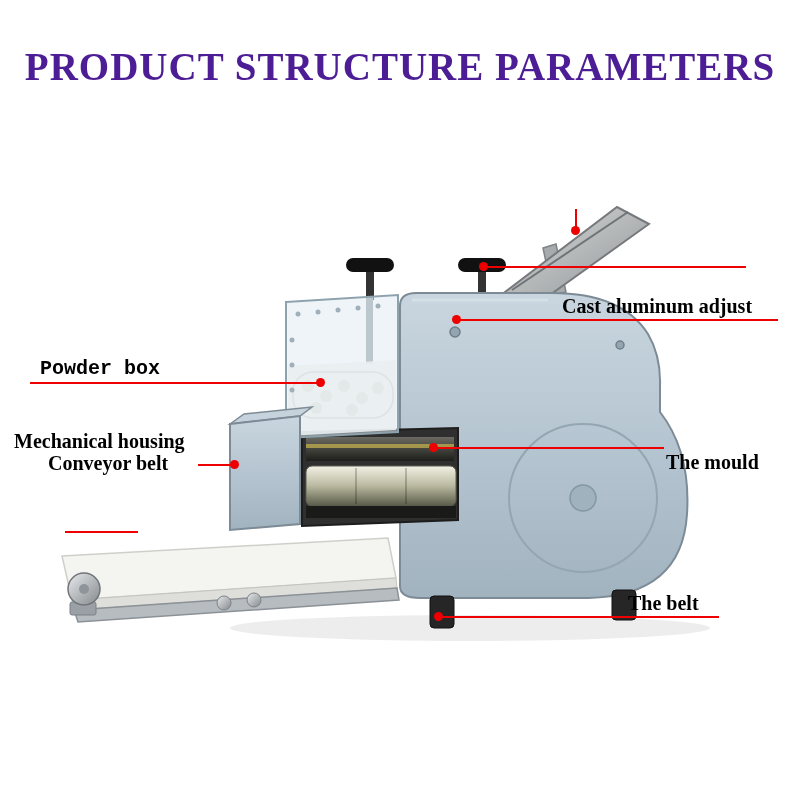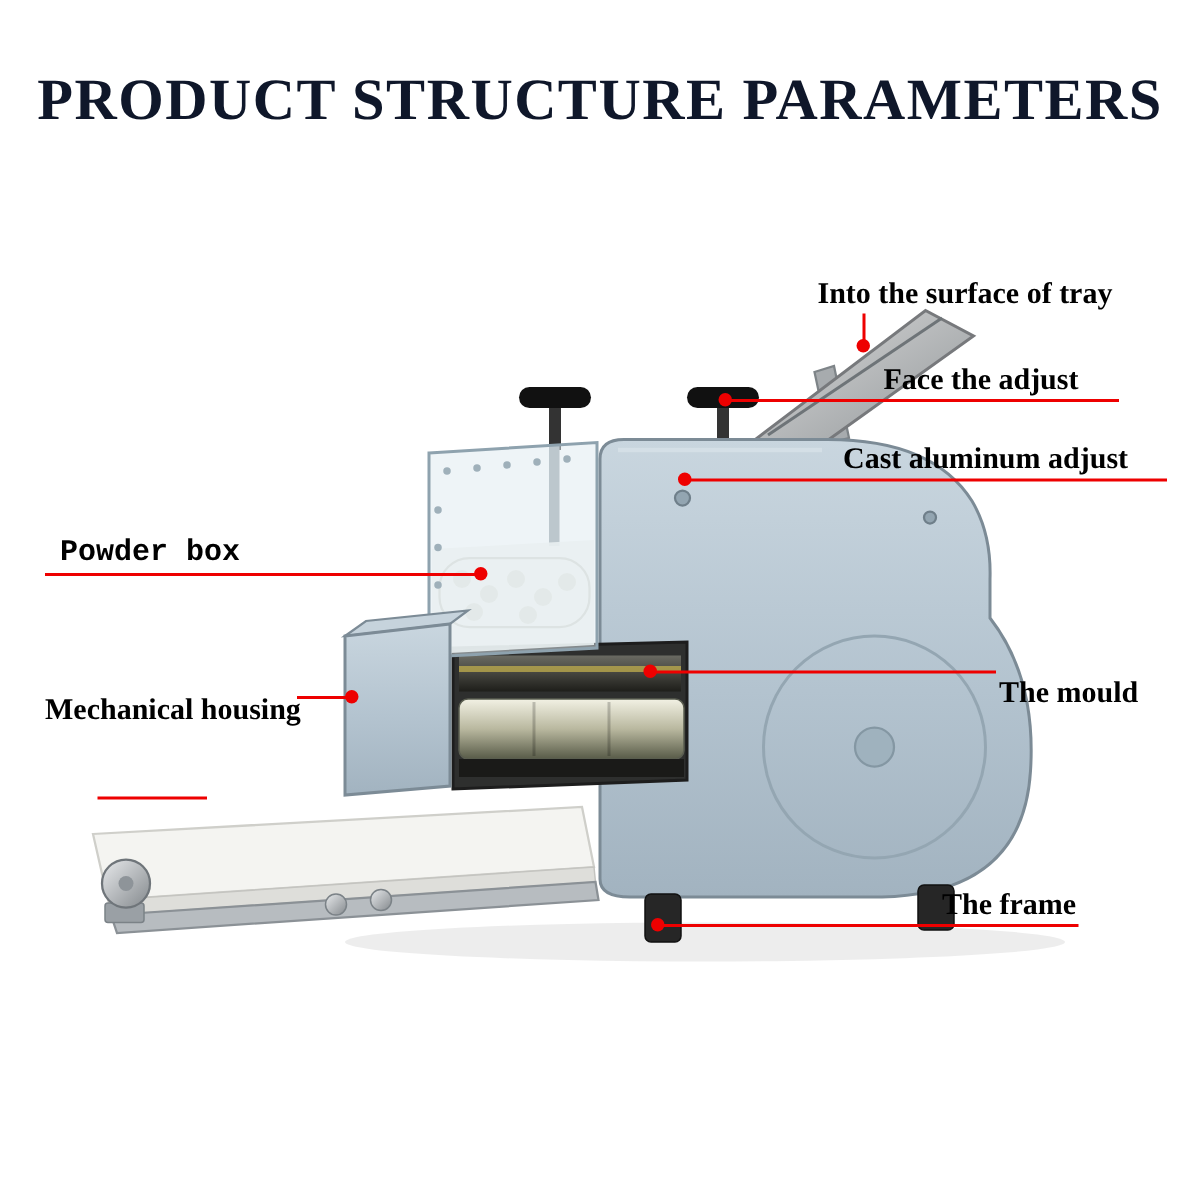--- a/index.html
+++ b/index.html
@@ -1,34 +1,34 @@
 <!DOCTYPE html>
 <html><head>
 <meta charset="utf-8">
 <style>
   html,body{margin:0;padding:0;background:#ffffff;}
   .stage{position:relative;width:800px;height:800px;background:#ffffff;overflow:hidden;
          font-family:"Liberation Serif", serif;}
   .title{position:absolute;top:44px;left:0;width:800px;margin:0;text-align:center;
-         font-size:39px;font-weight:700;letter-spacing:1px;color:#0f172a;
+         font-size:39px;font-weight:700;letter-spacing:1px;color:#4c1d95;
          font-family:"Liberation Serif", serif;}
   .machine{position:absolute;left:0;top:0;width:800px;height:800px;}
   .label{position:absolute;font-weight:700;font-size:20px;color:#000;white-space:nowrap;
          font-family:"Liberation Serif", serif;}
   .leader{position:absolute;background:#ee0000;}
   .leader.h{height:2px;}
   .leader.v{width:2px;}
   .dot{position:absolute;width:9px;height:9px;border-radius:50%;background:#ee0000;}
 
   
   .lbl-tray{left:545px;top:185px;}
   .lbl-adjust{left:589px;top:242px;}
   .lbl-frame{left:562px;top:295px;}
   .lbl-powder{left:40px;top:357px;font-family:Liberation Mono, monospace;}
-  .lbl-mech{left:30px;top:430px;margin-top:32px;}
+  .lbl-mech{left:14px;top:430px;}
   .lbl-conveyor{left:48px;top:452px;}
   .lbl-mould{left:666px;top:451px;text-align:center;}
   .lbl-base{left:628px;top:592px;}
 
   
   .ld-tray{left:575px;top:209px;height:20px;}
   .ld-adjust{left:483px;top:266px;width:263px;}
   .ld-frame{left:456px;top:319px;width:322px;}
   .ld-powder{left:30px;top:382px;width:290px;}
   .ld-mech{left:198px;top:464px;width:36px;}
@@ -153,27 +153,26 @@
       <circle cx="224" cy="603" r="7" fill="url(#gsteel)" stroke="#7b8287" stroke-width="1"></circle>
       <circle cx="254" cy="600" r="7" fill="url(#gsteel)" stroke="#7b8287" stroke-width="1"></circle>
     </g>
 
     <g>
       <rect x="430" y="596" width="24" height="32" rx="4" fill="#262626" stroke="#111" stroke-width="1"></rect>
       <rect x="612" y="590" width="24" height="30" rx="4" fill="#262626" stroke="#111" stroke-width="1"></rect>
     </g>
   </svg>
 
-  <div class="label lbl-tray">Into the surface of tray</div>
-  <div class="label lbl-adjust">Face the adjust</div>
   <div class="label lbl-frame">Cast aluminum adjust</div>
   <div class="label lbl-powder">Powder box</div>
   <div class="label lbl-mech">Mechanical housing</div>
+  <div class="label lbl-conveyor">Conveyor belt</div>
   <div class="label lbl-mould">The mould</div>
-  <div class="label lbl-base">The frame</div>
+  <div class="label lbl-base">The belt</div>
 
   <div class="leader v ld-tray"></div>
   <div class="leader h ld-adjust"></div>
   <div class="leader h ld-frame"></div>
   <div class="leader h ld-powder"></div>
   <div class="leader h ld-mech"></div>
   <div class="leader h ld-conveyor"></div>
   <div class="leader h ld-mould"></div>
   <div class="leader h ld-base"></div>
 

